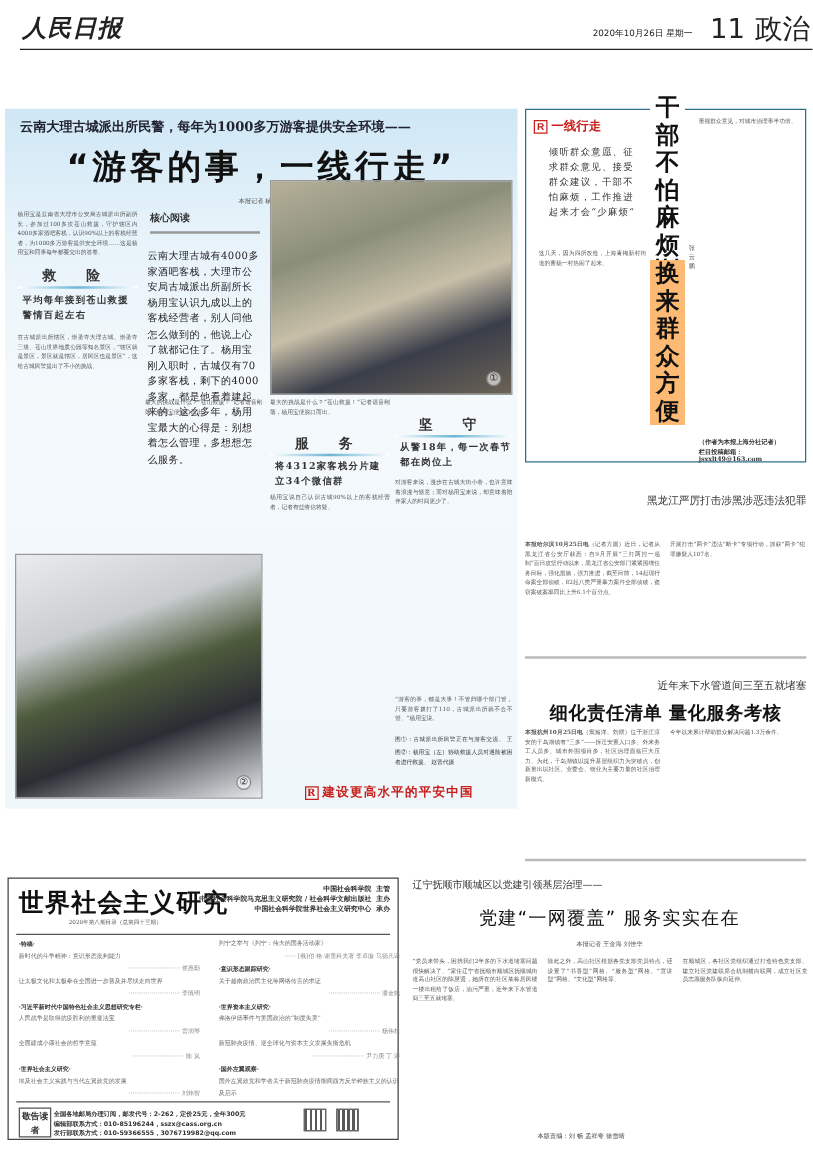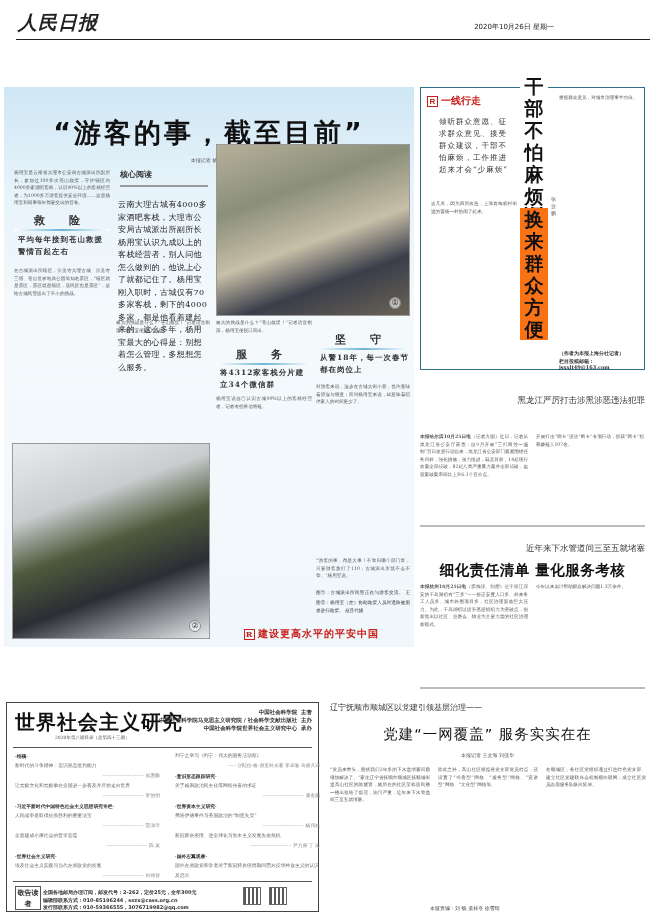--- a/index.html
+++ b/index.html
@@ -56,25 +56,29 @@
 .party .kick{font-size:8px;color:#333;font-family:"DejaVu Sans",sans-serif}
 .party .hl{text-align:center;font-size:14.5px;color:#111;font-family:"DejaVu Sans",sans-serif;margin-top:12px;letter-spacing:1px}
 .editors{position:absolute;left:430px;top:905px;font-size:5px;color:#444}
 </style>
 </head>
 <body>
 
 <div class="masthead">
   <div class="logo">人民日报</div>
   <div class="date">2020年10月26日 星期一</div>
+  <div class="pagenum">
+    <span>11</span><span class="sec">政治</span>
+  </div>
   <div class="bracket"></div>
 </div>
 
 <div class="lead">
-  <div class="headline">“游客的事，截至目前”</div>
+  <div class="kicker">云南大理古城派出所民警，每年为1000多万游客提供安全环境——</div>
+  <div class="headline">“游客的事，一线行走”</div>
   <div class="byline">本报记者  杨文明</div>
 
   <div class="col" style="left:10px;top:82px;width:96px;height:40px;overflow:hidden">杨用宝是云南省大理市公安局古城派出所副所长，参加过100多次苍山救援，守护辖区内4000多家酒吧客栈，认识90%以上的客栈经营者，为1000多万游客提供安全环境……这是杨用宝和同事每年都要交出的答卷。</div>
   <div class="subhead" style="left:10px;top:126px;width:96px">救 险</div>
   <div class="bar" style="left:10px;top:142px;width:96px"></div>
   <div class="deck" style="left:14px;top:147px;width:92px">平均每年接到苍山救援警情百起左右</div>
   <div class="col" style="left:10px;top:180px;width:96px;height:170px;overflow:hidden">在古城派出所辖区，崇圣寺大理古城、崇圣寺三塔、苍山世界地质公园等知名景区，“辖区就是景区，景区就是辖区，居民区也是景区”，这给古城民警提出了不小的挑战。</div>
 
   <div class="core-title" style="left:116px;top:82px">核心阅读</div>
   <div style="position:absolute;left:116px;top:98px;width:88px;height:1.5px;background:#999"></div>
@@ -113,21 +117,21 @@
   <div class="box-lead">倾听群众意愿、征求群众意见、接受群众建议，干部不怕麻烦，工作推进起来才会“少麻烦”</div>
   <div class="vtitle">干部不怕麻烦</div>
 
   <div class="col" style="left:10px;top:112px;width:86px;height:160px;overflow:hidden">这几天，因为四所改造，上海青梅新村街道的曹杨一村热闹了起来。</div>
   <div class="col" style="left:138px;top:6px;width:80px;height:252px;overflow:hidden">重视群众意见，对城市治理事半功倍。</div>
   <div class="box-sig" style="left:138px;top:262px">（作者为本报上海分社记者）</div>
   <div class="box-sig" style="left:138px;top:270px">栏目投稿邮箱：jsxxlt49@163.com</div>
 </div>
 
 <div style="position:absolute;left:520px;top:75px;width:28px;font-size:19px;line-height:22px;font-weight:bold;color:#111;text-align:center;word-break:break-all;background:#fff">干部不怕麻烦</div>
-<div style="position:absolute;left:520px;top:208px;width:28px;font-size:19px;line-height:22px;font-weight:bold;color:#111;text-align:center;word-break:break-all;background:#f97316">换来群众方便</div>
+<div style="position:absolute;left:520px;top:208px;width:28px;font-size:19px;line-height:22px;font-weight:bold;color:#111;text-align:center;word-break:break-all;background:#fdba74">换来群众方便</div>
 <div style="position:absolute;left:551px;top:196px;width:8px;font-size:5px;line-height:7px;color:#555;word-break:break-all">张云鹏</div>
 
 <div class="story" style="top:395px">
   <div class="kick">黑龙江严厉打击涉黑涉恶违法犯罪</div>
 </div>
 <div class="col" style="left:420px;top:433px;width:108px;height:80px;overflow:hidden"><b>本报哈尔滨10月25日电</b><span>（记者方圆）近日，记者从黑龙江省公安厅获悉：自9月开展“三打两控一遏制”百日攻坚行动以来，黑龙江省公安部门紧紧围绕任务目标，强化措施，强力推进，截至目前，14起现行命案全部侦破，82起八类严重暴力案件全部侦破，盗窃案破案率同比上升6.1个百分点。</span></div>
 <div class="col" style="left:536px;top:433px;width:108px;height:80px;overflow:hidden">开展打击“两卡”违法“断卡”专项行动，抓获“两卡”犯罪嫌疑人107名。</div>
 <div class="rule" style="left:420px;top:525px;width:225px"></div>
 
 <div class="story" style="top:543px">

